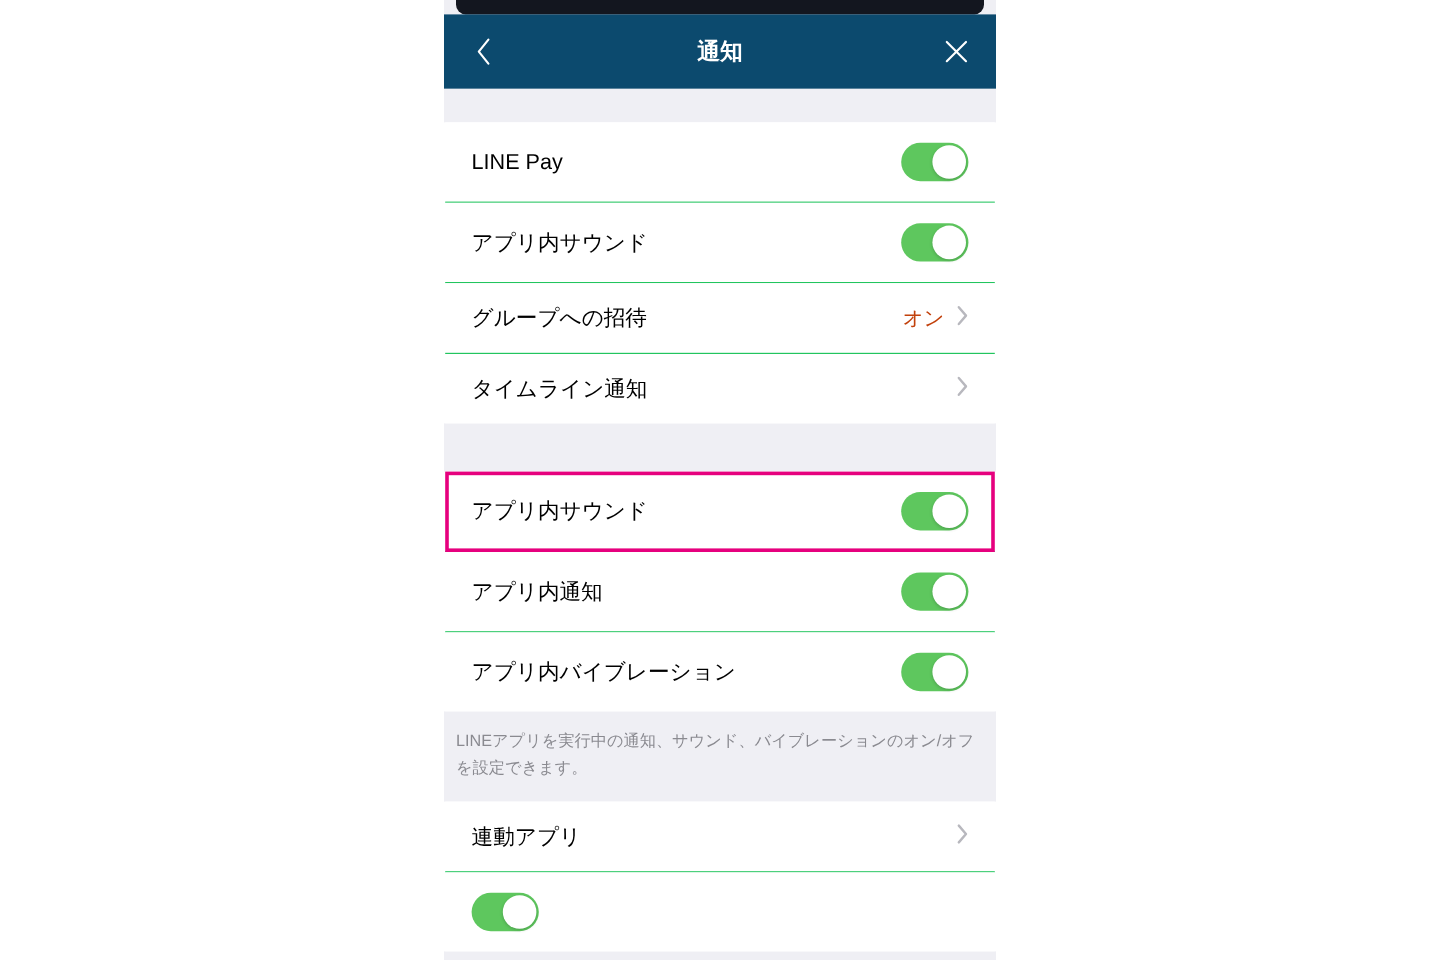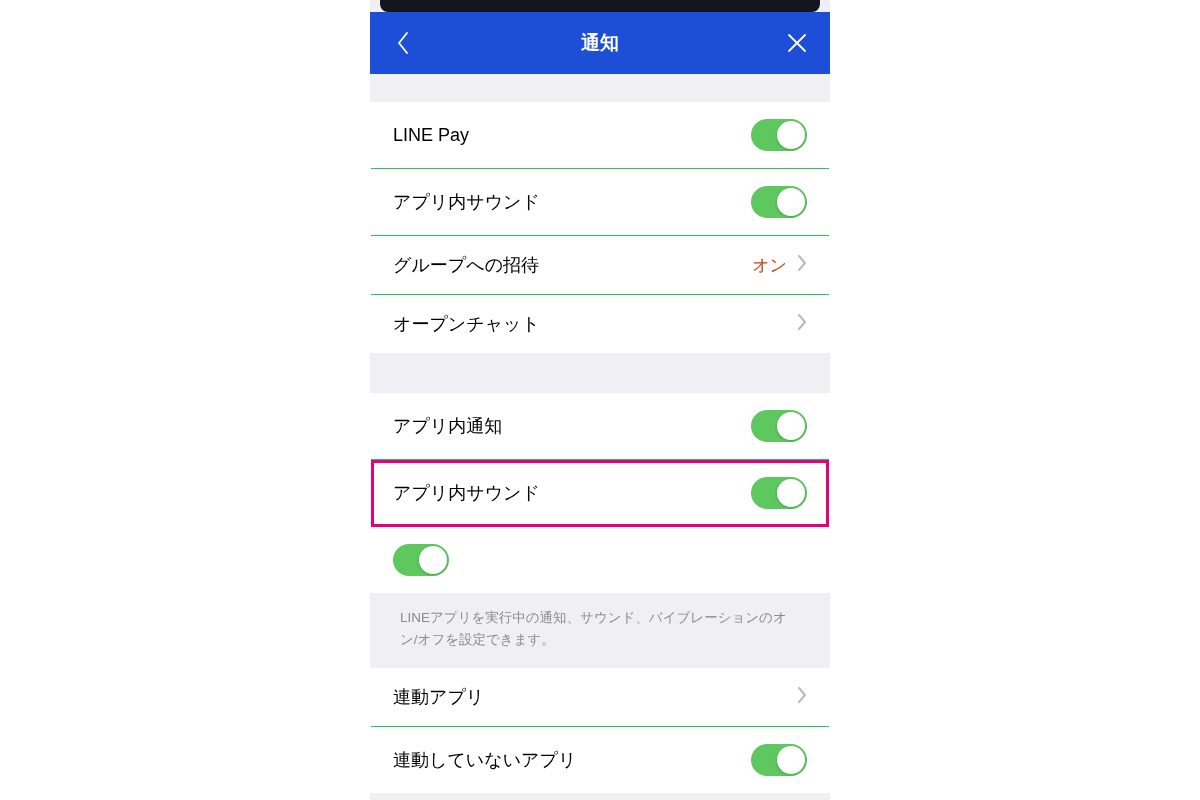--- a/index.html
+++ b/index.html
@@ -1,33 +1,33 @@
 <!DOCTYPE html>
 <html><head>
   <meta charset="utf-8">
   <style>
     * { margin: 0; padding: 0; box-sizing: border-box; font-family: -apple-system, BlinkMacSystemFont, "Hiragino Sans", "Hiragino Kaku Gothic ProN", sans-serif; }
     body { width: 1200px; height: 800px; background: #fff; display: flex; align-items: flex-start; justify-content: center; }
     .phone { width: 460px; background: #efeff4; margin-top: 0; position: relative; }
     .status-bar { height: 12px; background: #13161f; border-radius: 0 0 8px 8px; margin: 0 10px; }
-    .header { background: #1d4ed8; height: 62px; display: flex; align-items: center; justify-content: space-between; padding: 0 18px; }
+    .header { background: #0c4a6e; height: 62px; display: flex; align-items: center; justify-content: space-between; padding: 0 18px; }
     .header-title { color: #fff; font-size: 19px; font-weight: 600; }
     .header-icon { color: #fff; display: flex; align-items: center; justify-content: center; width: 30px; height: 30px; }
     .header-icon svg { stroke: #fff; }
     .section-gap { height: 28px; background: #efeff4; }
     .section-gap.small { height: 40px; }
     .row { background: #fff; padding: 17px 22px; display: flex; align-items: center; justify-content: space-between; border-bottom: 1px solid #22c55e; margin: 0 1px; }
     .row:last-of-type { border-bottom: none; }
     .row-label { font-size: 18px; color: #000; font-weight: 400; }
     .row-right { display: flex; align-items: center; gap: 10px; }
     .row-value { font-size: 17px; color: #c2410c; }
     .chevron svg { stroke: #b8b8be; }
     .toggle { width: 56px; height: 32px; background: #5ec75e; border-radius: 16px; position: relative; }
     .toggle::after { content: ""; position: absolute; right: 2px; top: 2px; width: 28px; height: 28px; background: #fff; border-radius: 50%; box-shadow: 0 1px 3px rgba(0,0,0,0.2); }
-    .footer-text { background: #efeff4; padding: 14px 30px 18px; font-size: 13.5px; color: #8a8a90; line-height: 1.6; }
+    .footer-text { background: #efeff4; padding: 14px 10px 18px; font-size: 13.5px; color: #8a8a90; line-height: 1.6; }
     .highlighted { outline: 3px solid #e6007e; outline-offset: -3px; }
     .rows-block { background: #fff; }
   </style>
 </head>
 <body>
 
 <div class="phone">
   <div class="status-bar"></div>
 
   <div class="header">
@@ -60,59 +60,59 @@
       <div class="row-right">
         <span class="row-value">オン</span>
         <span class="chevron">
           <svg width="10" height="18" viewBox="0 0 10 18" fill="none">
               <path d="M2 2 L8 9 L2 16" stroke-width="2" stroke-linecap="round" stroke-linejoin="round"></path>
             </svg>
         </span>
       </div>
     </div>
     <div class="row">
-      <span class="row-label">オープンチャット</span>
+      <span class="row-label">タイムライン通知</span>
       <div class="row-right">
         <span class="chevron">
           <svg width="10" height="18" viewBox="0 0 10 18" fill="none">
               <path d="M2 2 L8 9 L2 16" stroke-width="2" stroke-linecap="round" stroke-linejoin="round"></path>
             </svg>
         </span>
       </div>
     </div>
   </div>
 
   <div class="section-gap small"></div>
 
   <div class="rows-block">
-    <div class="row">
-      <span class="row-label">アプリ内通知</span>
-      <div class="toggle"></div>
-    </div>
     <div class="row highlighted">
       <span class="row-label">アプリ内サウンド</span>
       <div class="toggle"></div>
     </div>
     <div class="row">
+      <span class="row-label">アプリ内通知</span>
+      <div class="toggle"></div>
+    </div>
+    <div class="row">
+      <span class="row-label">アプリ内バイブレーション</span>
       <div class="toggle"></div>
     </div>
   </div>
   <div class="footer-text">LINEアプリを実行中の通知、サウンド、バイブレーションのオン/オフを設定できます。</div>
 
   <div class="rows-block">
     <div class="row">
       <span class="row-label">連動アプリ</span>
       <div class="row-right">
         <span class="chevron">
           <svg width="10" height="18" viewBox="0 0 10 18" fill="none">
               <path d="M2 2 L8 9 L2 16" stroke-width="2" stroke-linecap="round" stroke-linejoin="round"></path>
             </svg>
         </span>
       </div>
     </div>
     <div class="row">
-      <span class="row-label">連動していないアプリ</span>
       <div class="toggle"></div>
     </div>
   </div>
   <div class="footer-text">この設定をオフにすると、連動していないアプリからのメッセージを受信しません。</div>
 
 </div>
 
 </body></html>

